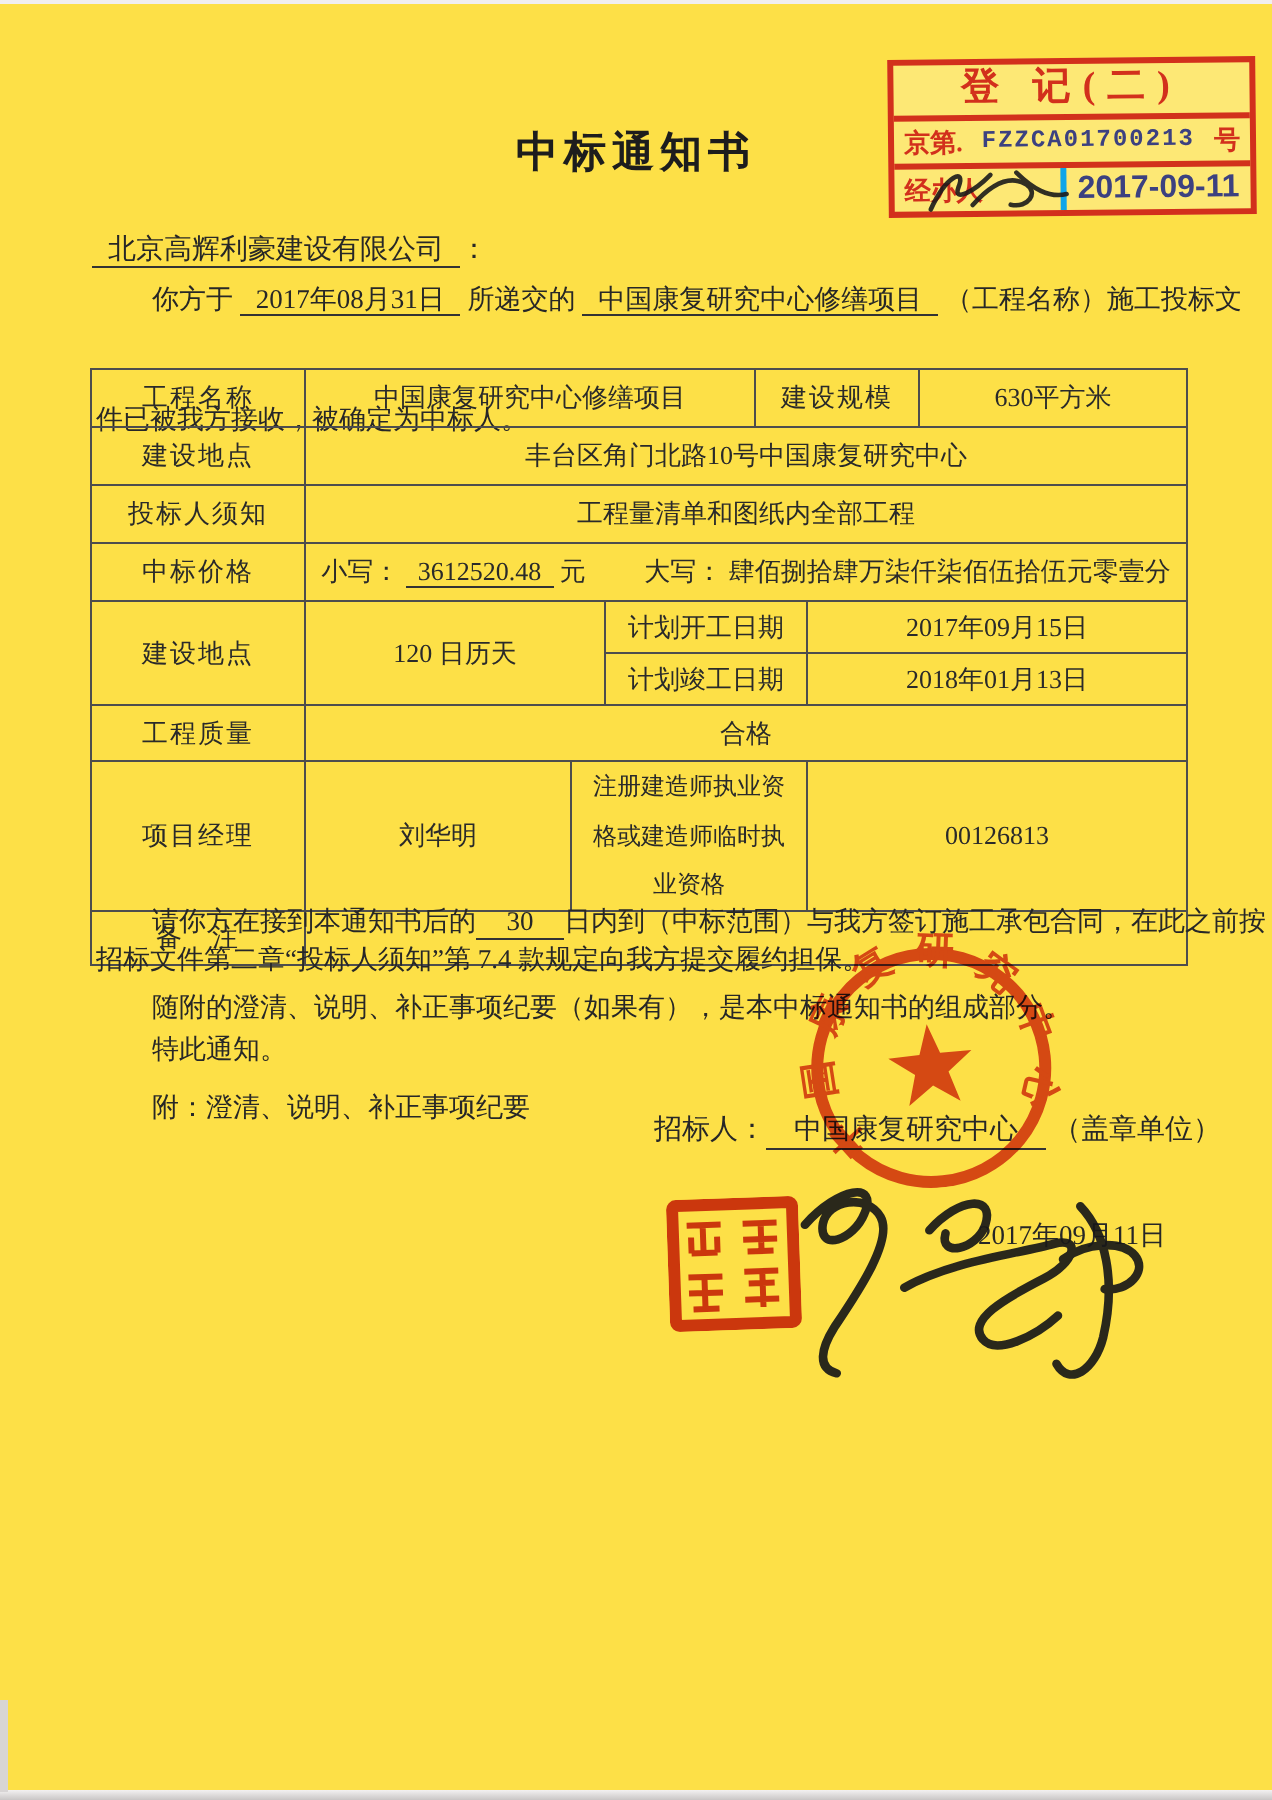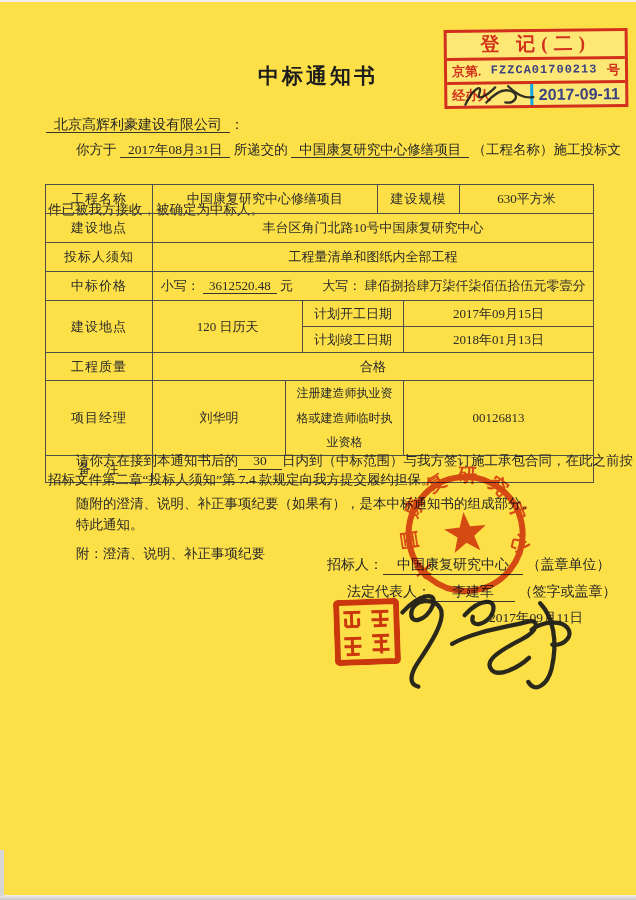--- a/index.html
+++ b/index.html
@@ -177,23 +177,20 @@
     <span class="indent">请你方在接到本通知书后的</span><span class="u-wide" style="width:44px;">30</span><span>日内到（中标范围）与我方签订施工承包合同，在此之前按</span>
   </div>
   <div class="line" style="left:48px;top:471px;">招标文件第二章“投标人须知”第 7.4 款规定向我方提交履约担保。</div>
   <div class="line" style="left:76px;top:495px;">随附的澄清、说明、补正事项纪要（如果有），是本中标通知书的组成部分。</div>
   <div class="line" style="left:76px;top:516px;">特此通知。</div>
   <div class="line" style="left:76px;top:545px;">附：澄清、说明、补正事项纪要</div>
 
   <div class="line close-bidder">
     <span>招标人：</span><span class="u-wide bn">中国康复研究中心</span> <span>（盖章单位）</span>
   </div>
-  <div class="line close-rep">
-    <span>法定代表人：</span><span class="u-wide rn">李建军</span> <span>（签字或盖章）</span>
-  </div>
   <div class="line close-date">2017年09月11日</div>
 
   <svg class="round-seal" viewBox="0 0 132 132">
     <defs>
       <path id="sealArc" d="M 32 106 A 50 50 0 1 1 100 106" fill="none"></path>
     </defs>
     <circle cx="66" cy="72" r="57" fill="none" stroke="#d23b2a" stroke-width="6"></circle>
     <polygon points="66,50 71.2,64.9 86.9,65.2 74.4,74.7 78.9,89.8 66,80.8 53.1,89.8 57.6,74.7 45.1,65.2 60.8,64.9" fill="#d23b2a"></polygon>
     <text font-size="19" font-weight="bold" fill="#d23b2a" font-family="Liberation Serif, DejaVu Serif, serif">
       <textPath href="#sealArc" startOffset="0" textLength="224" lengthAdjust="spacing">中国康复研究中心</textPath>

